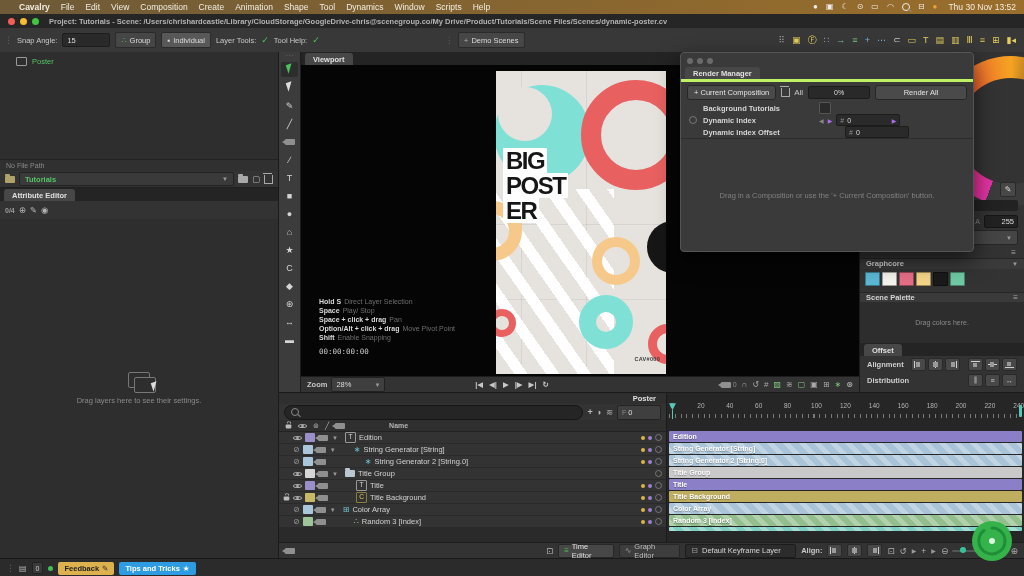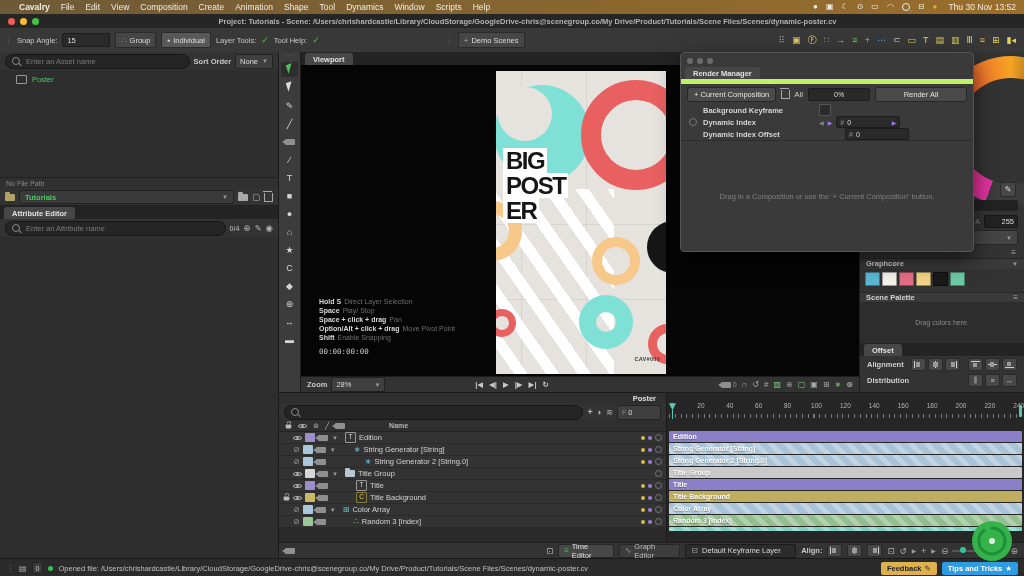--- a/index.html
+++ b/index.html
@@ -17,21 +17,21 @@
   .mb-spacer{flex:1;}
   .mb-status{display:flex;align-items:center;gap:8px;}
   .si{font-size:8px;line-height:10px;}
   .mb-clock{font-size:8.5px;}
   
   .titlebar{position:absolute;top:14px;left:0;right:0;height:14px;background:#262626;
     border-bottom:1px solid #171717;display:flex;align-items:center;padding:0 8px;}
   .tl-lights{display:flex;gap:5px;}
   .light{width:7px;height:7px;border-radius:50%;}
   .light.red{background:#f35f57;} .light.yel{background:#f8bd2e;} .light.grn{background:#3fc53f;}
-  .tb-title{flex:1;text-align:center;color:#b3b3b3;font-size:7.5px;font-weight:bold;
+  .tb-title{flex:1;color:#b3b3b3;font-size:7.5px;font-weight:bold;
     white-space:nowrap;overflow:hidden;text-overflow:ellipsis;padding:0 10px;}
   
   .toolbar{position:absolute;top:28px;left:0;right:0;height:24px;background:#383838;
     border-bottom:1px solid #1d1d1d;display:flex;align-items:center;padding:0 4px;gap:5px;}
   .grip{color:#5d5d5d;font-size:9px;letter-spacing:-1px;}
   .tb-label{color:#c8c8c8;font-size:7.5px;}
   .inp{background:#2a2a2a;border:1px solid #1c1c1c;border-radius:2px;color:#ddd;
     font-family:inherit;font-size:7.5px;height:12px;padding:0 4px;outline:none;}
   .inp.snap{width:38px;}
   .btn{background:#464646;border:1px solid #2a2a2a;border-radius:2px;height:14px;
@@ -155,21 +155,21 @@
   .ab.b i{bottom:2px;left:2px;right:2px;height:1px;} .ab.b em{bottom:4px;left:4px;height:4px;}
   .gap4{width:4px;}
   .dist-btn{width:13px;height:11px;background:#484848;border:1px solid #292929;border-radius:2px;
     display:flex;align-items:center;justify-content:center;font-size:7px;color:#cfcfcf;flex:none;}
   
   .rm{position:absolute;left:680px;top:52px;width:292px;height:198px;background:#3a3a3a;
     border:1px solid #555;border-radius:4px;box-shadow:0 8px 22px rgba(0,0,0,.6);z-index:10;
     display:flex;flex-direction:column;}
   .rm-title{height:11px;display:flex;align-items:center;gap:4px;padding:2px 6px 0;}
   .rm-dot{width:6px;height:6px;border-radius:50%;background:#6b6b6b;}
-  .rm-tabrow{height:13px;display:flex;align-items:flex-end;padding-left:4px;border-bottom:5px solid #bef264;}
+  .rm-tabrow{height:13px;display:flex;align-items:flex-end;padding-left:4px;border-bottom:3px solid #bef264;}
   .rm-controls{height:20px;display:flex;align-items:center;gap:5px;padding:0 6px;}
   .rm-btn{background:#4a4a4a;border:1px solid #272727;border-radius:3px;height:13px;display:inline-flex;
     align-items:center;justify-content:center;font-size:7.5px;color:#e2e2e2;padding:0 6px;white-space:nowrap;}
   .rm-progress{flex:1;height:11px;background:#292929;border:1px solid #1c1c1c;border-radius:2px;
     display:flex;align-items:center;justify-content:center;font-size:7px;color:#ddd;}
   .rm-row{height:12px;display:flex;align-items:center;padding:0 8px;gap:4px;font-size:7.5px;color:#d5d5d5;}
   .rm-row .lbl{width:112px;font-weight:bold;}
   .cb{width:10px;height:10px;background:#2b2b2b;border:1px solid #555;border-radius:1px;}
   .kf-circle{width:6px;height:6px;border:1px solid #777;border-radius:50%;margin-right:2px;flex:none;}
   .stp{font-size:6px;color:#888;}
@@ -334,31 +334,20 @@
         <span class="tbi" style="color: rgb(227, 207, 90);">Ⅲ</span>
         <span class="tbi" style="color: rgb(227, 207, 90);">≡</span>
         <span class="tbi" style="color: rgb(227, 207, 90);">⊞</span>
         <span class="tbi" style="color: rgb(227, 207, 90);">▮◂</span>
       </span>
   </div>
 
   <div class="main">
 
     <div class="left-panel">
-      <div class="search-row">
-        <span class="search-box">
-          <span class="mag"></span>
-          <input placeholder="Enter an Asset name" style="">
-        </span>
-        <span class="sort-lbl">Sort Order</span>
-        <span class="mini-select">
-            <span>None</span>
-            <span class="chev">▼</span>
-          </span>
-      </div>
       <div class="asset-list">
           <div class="asset-item sel">
             <span class="swframe"></span>
             <span>Poster</span>
           </div>
         </div>
       <div class="lp-fill1"></div>
       <div class="nofile">No File Path</div>
       <div class="proj-row">
         <span class="folderg"></span>
@@ -367,28 +356,30 @@
             <span class="chev">▼</span>
           </span>
         <span class="folderg gray"></span>
         <span class="sq-ic">▢</span>
         <span class="trashg"></span>
       </div>
       <div class="tab-row">
           <span class="tab">Attribute Editor</span>
         </div>
       <div class="search-row">
-        <span class="search-box">
-          <span class="mag"></span>
-          <input placeholder="Enter an Attribute name" style="">
-        </span>
         <span class="cnt">0/4</span>
         <span class="sq-ic">⊕</span>
         <span class="sq-ic">✎</span>
         <span class="sq-ic">◉</span>
+      </div>
+      <div class="ae-hint">
+        <span class="draggl">
+            <span class="cur cursorg"></span>
+          </span>
+        <span class="hint-text">Drag layers here to see their settings.</span>
       </div>
     </div>
 
     <div class="right-col">
       <div class="top-row">
 
         <div class="toolstrip">
           <span class="ts-handle">⋯</span>
           <span style="display:flex;flex-direction:column;gap:3px;align-items:center">
               <span class="tool sel">
@@ -821,21 +812,21 @@
       <span class="r" style="gap:2px">
           <span class="trashg"></span>
           <span style="font-size:7.5px"></span>
           <span>All</span>
         </span>
       <span class="rm-progress">0%</span>
       <span class="rm-btn" style="width:78px">Render All</span>
     </div>
     <div class="rm-row">
       <span style="width:10px"></span>
-      <span class="lbl">Background Keyframe</span>
+      <span class="lbl">Background Tutorials</span>
       <span class="cb"></span>
     </div>
     <div class="rm-row">
       <span class="kf-circle"></span>
       <span class="lbl">Dynamic Index</span>
       <span class="stp">◀</span>
       <span class="stp p">▶</span>
       <span class="rm-field">
           <span class="dim">#</span>
           <span>0</span>
@@ -864,21 +855,20 @@
       </g>
       <circle cx="21" cy="21" r="3" fill="#d9f5de"></circle>
     </svg>
   </span>
 
   <div class="statusbar">
     <span class="grip">⋮</span>
     <span class="cons">▤</span>
     <span class="zero-box">0</span>
     <span class="gdot"></span>
-    <span class="status-msg">Opened file: /Users/chrishardcastle/Library/CloudStorage/GoogleDrive-chris@scenegroup.co/My Drive/Product/Tutorials/Scene Files/Scenes/dynamic-poster.cv</span>
     <span class="fb-btn">
         <span>Feedback</span>
         <span>✎</span>
       </span>
     <span class="tips-btn">
         <span>Tips and Tricks</span>
         <span>★</span>
       </span>
   </div>
 </div>

